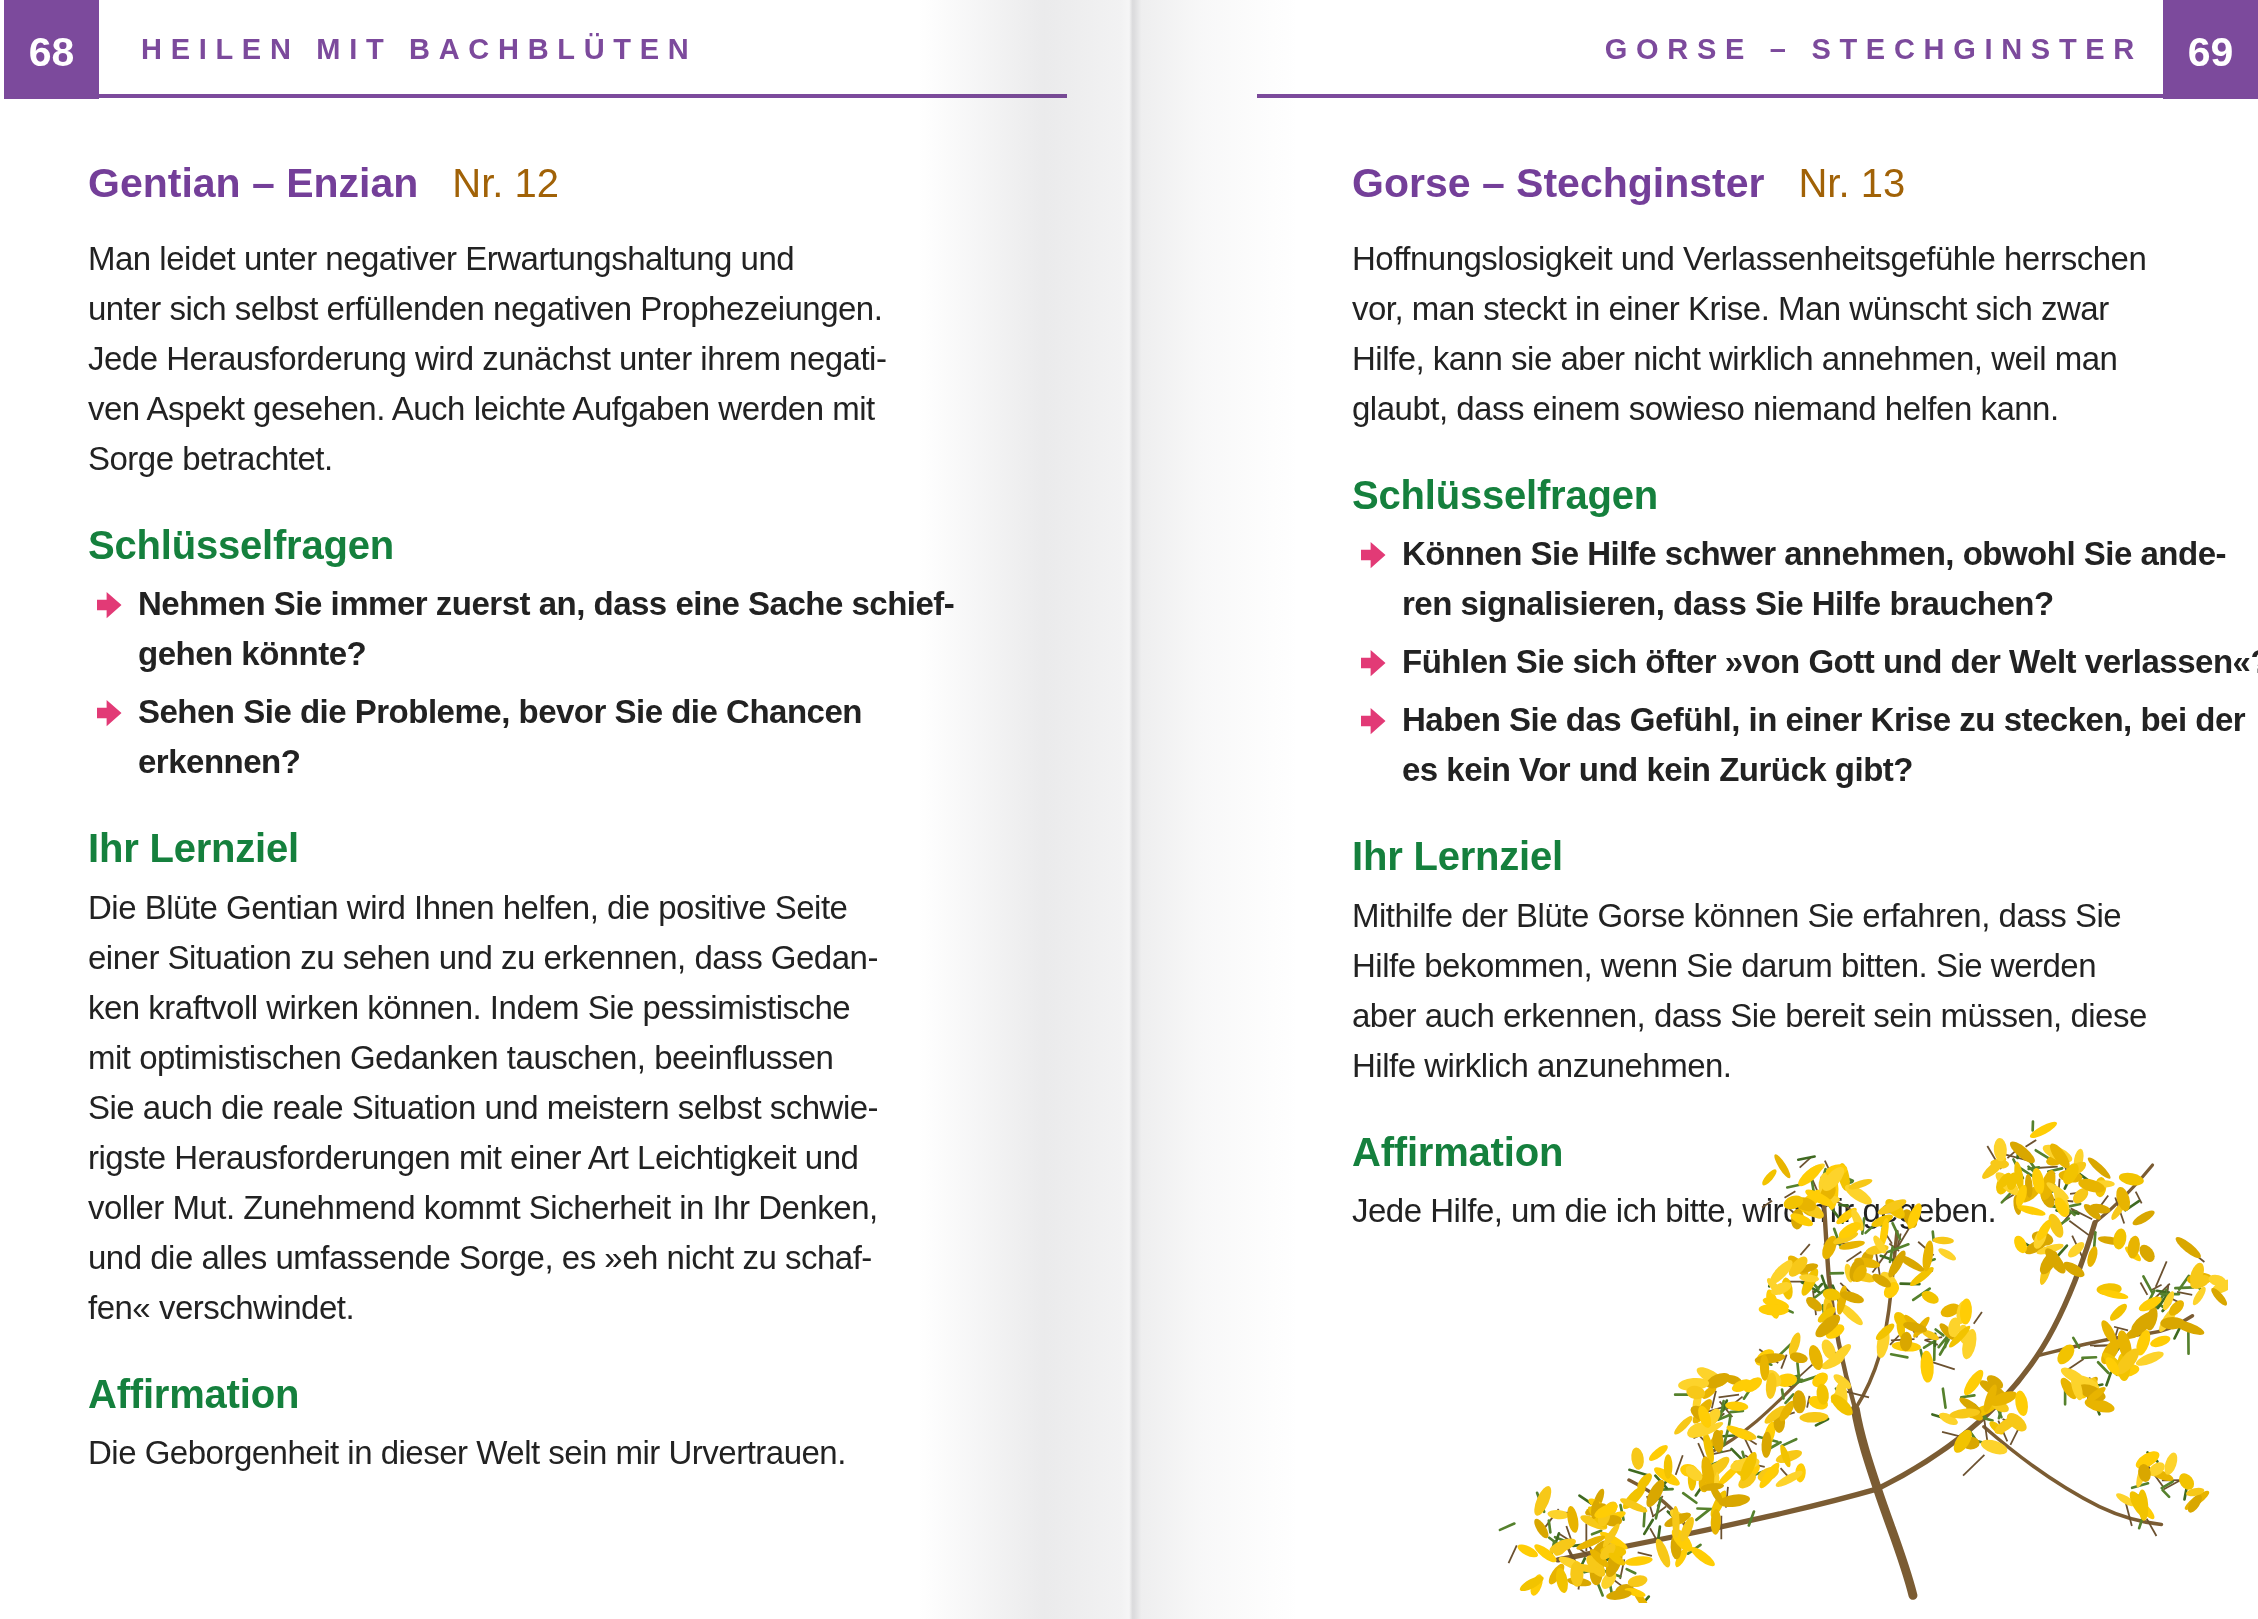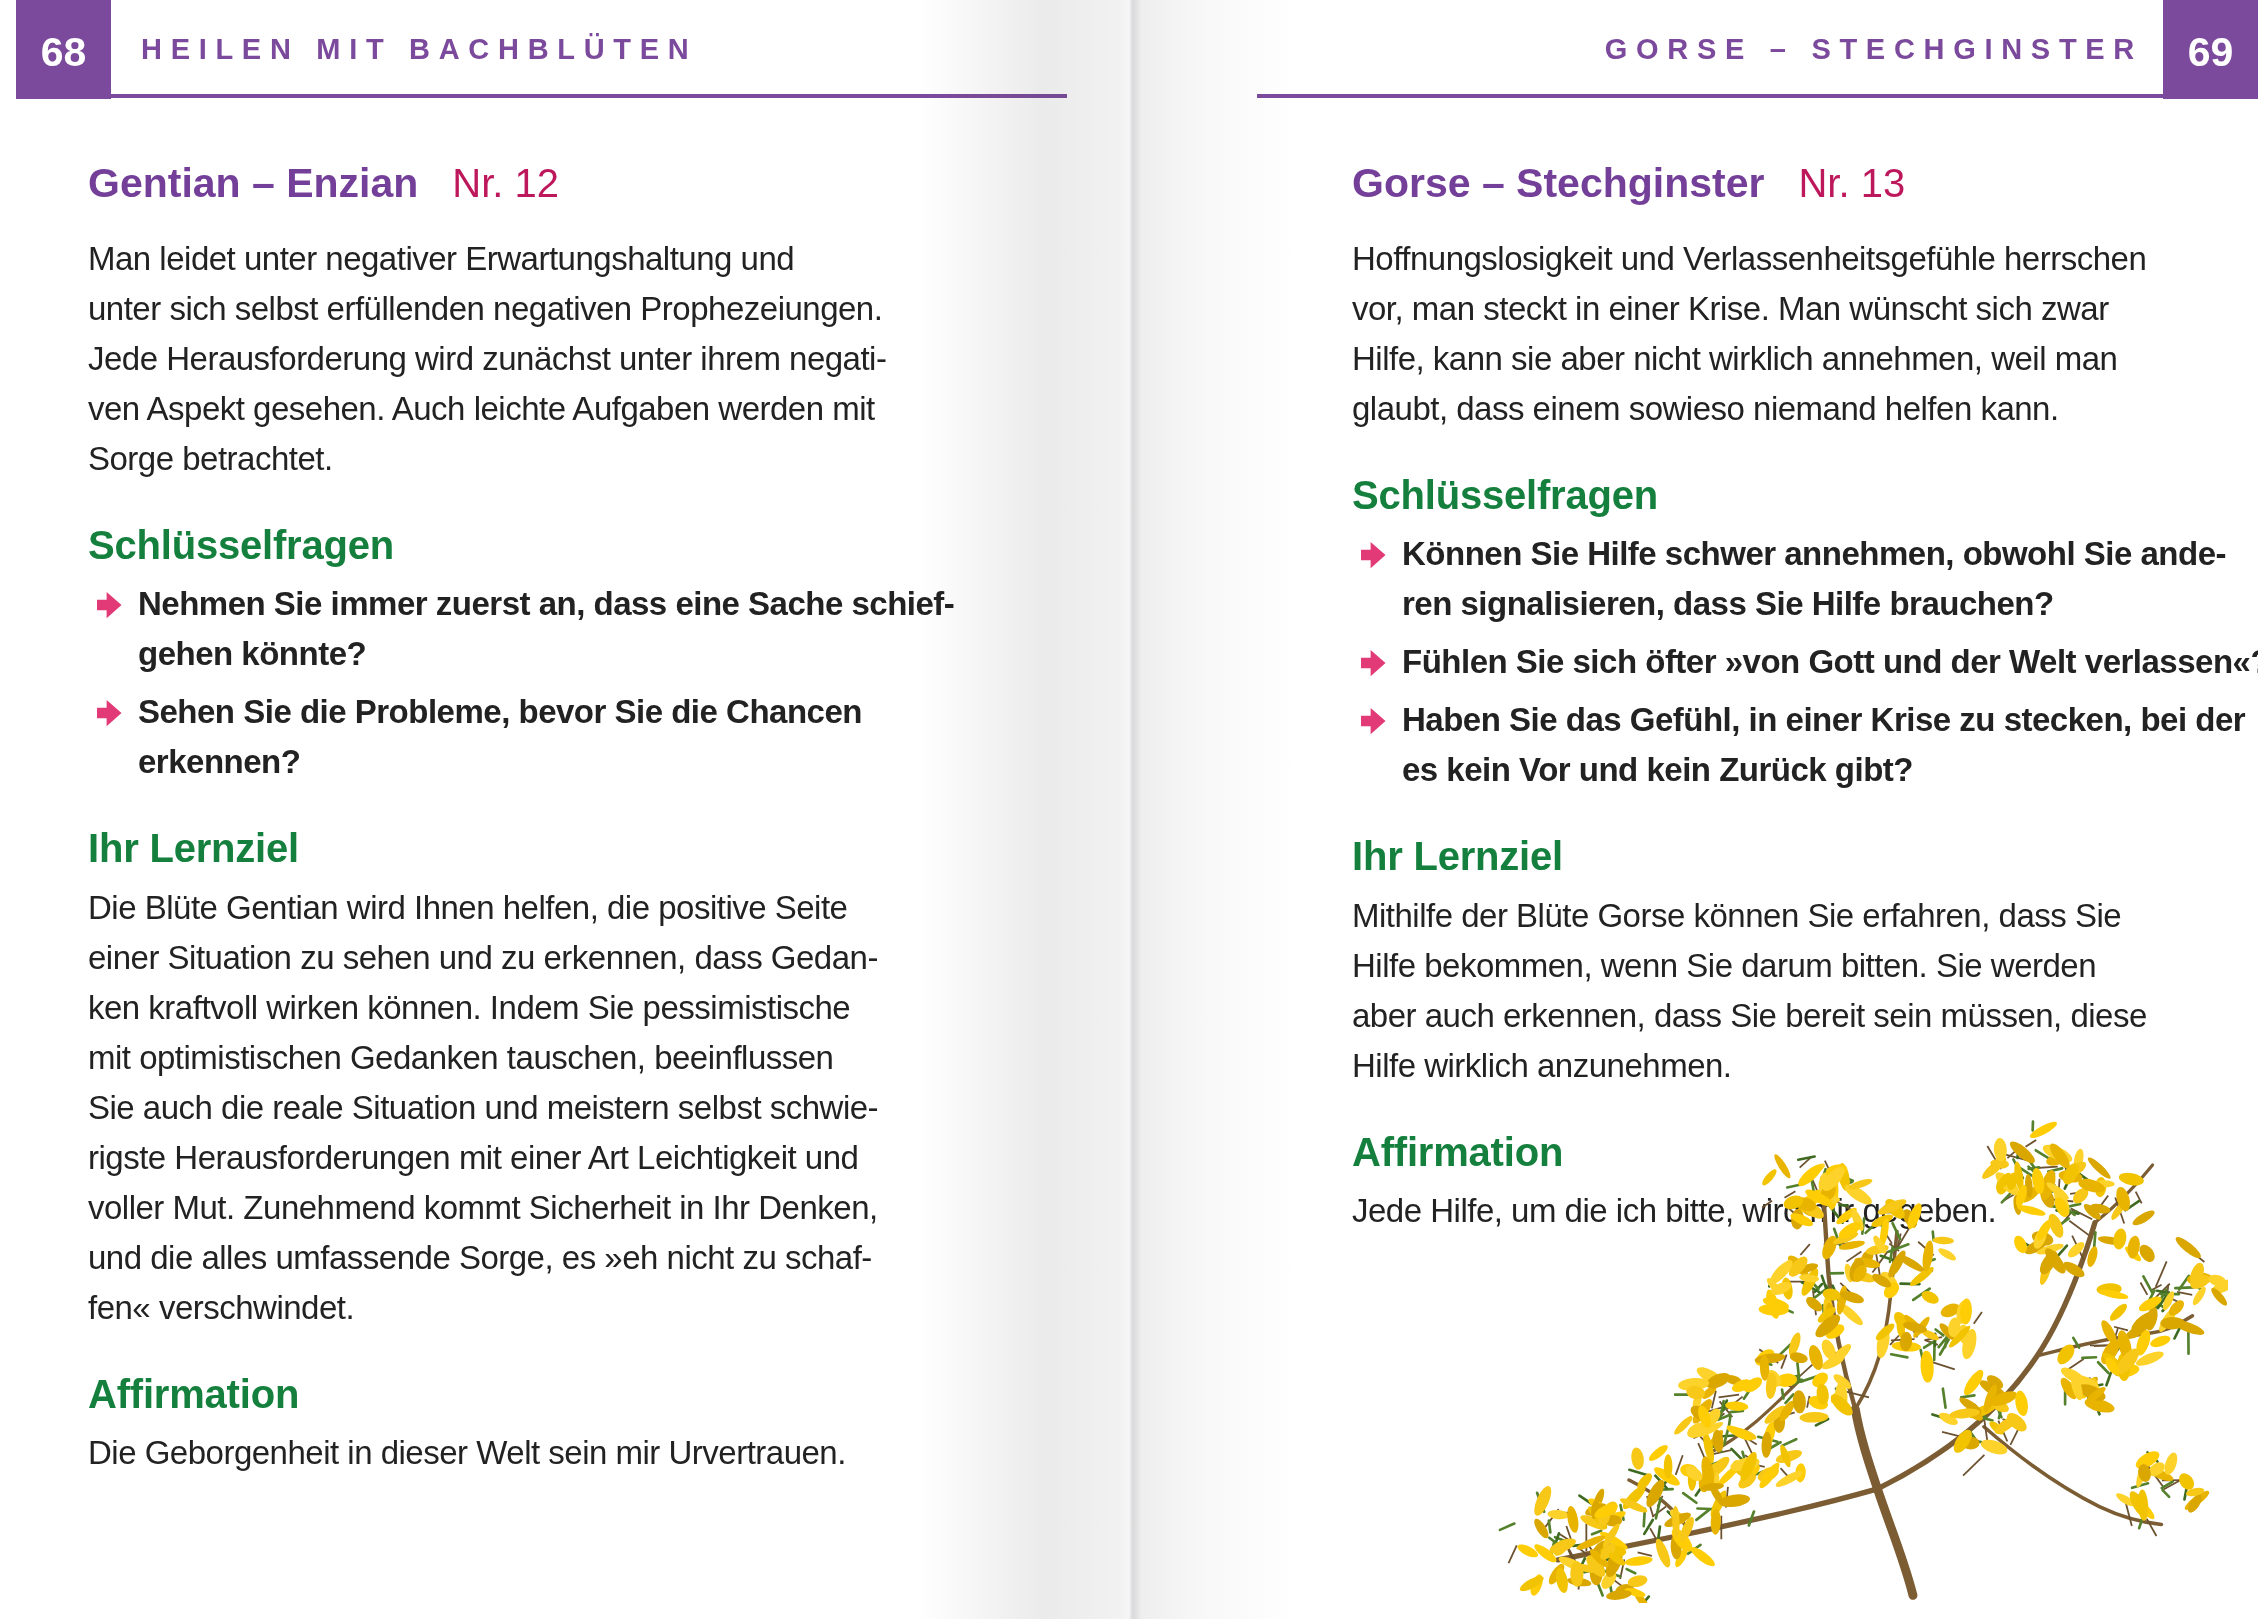--- a/index.html
+++ b/index.html
@@ -18,38 +18,38 @@
       rgba(60,60,70,0.18) 52.8%,
       rgba(60,60,70,0.18) 53.2%,
       rgba(70,70,80,0.09) 55%,
       rgba(70,70,80,0.04) 70%,
       rgba(70,70,80,0) 94%);}
 
   
   .pagenum-box{position:absolute;top:0;width:95px;height:99px;background:#7c4a9c;
     color:#fff;font-size:41px;font-weight:bold;display:flex;align-items:center;justify-content:center;
     padding-top:5.3px;box-sizing:border-box;}
-  .pagenum-box.left{left:16px;}
+  .pagenum-box.left{left:4px;}
   .pagenum-box.right{right:0;}
   .running-head{position:absolute;top:33px;font-size:29px;font-weight:bold;color:#7c4a9c;
     letter-spacing:0.30em;white-space:nowrap;}
   .running-head.left{left:141px;}
   .running-head.right{right:115px;text-align:right;}
   .head-rule{position:absolute;top:94px;height:4.4px;background:#7c4a9c;}
   .head-rule.left{left:95px;width:972px;}
   .head-rule.right{left:1257px;width:906px;}
 
   
   .col{position:absolute;top:159px;width:891px;}
   .col.left{left:88px;}
   .col.right{left:1352px;}
 
   .title-row{display:flex;align-items:baseline;line-height:49px;white-space:nowrap;}
   .flower-title{font-size:41px;font-weight:bold;color:#743f99;}
-  .flower-number{font-size:40px;font-weight:normal;color:#be185d;margin-left:34px;}
+  .flower-number{font-size:40px;font-weight:normal;color:#a16207;margin-left:34px;}
 
   .body-text{font-size:33px;line-height:50px;letter-spacing:-0.5px;color:#222;
     white-space:pre;margin:0;}
   .intro{margin-top:26px;}
 
   h3.sec-head{font-size:40px;line-height:44px;font-weight:bold;color:#15803d;
     margin:39px 0 12.4px 0;letter-spacing:-0.2px;}
 
   ul.qlist{list-style:none;margin:0;padding:0;}
   ul.qlist li{position:relative;padding-left:42px;margin:8px;font-weight:bold;}

